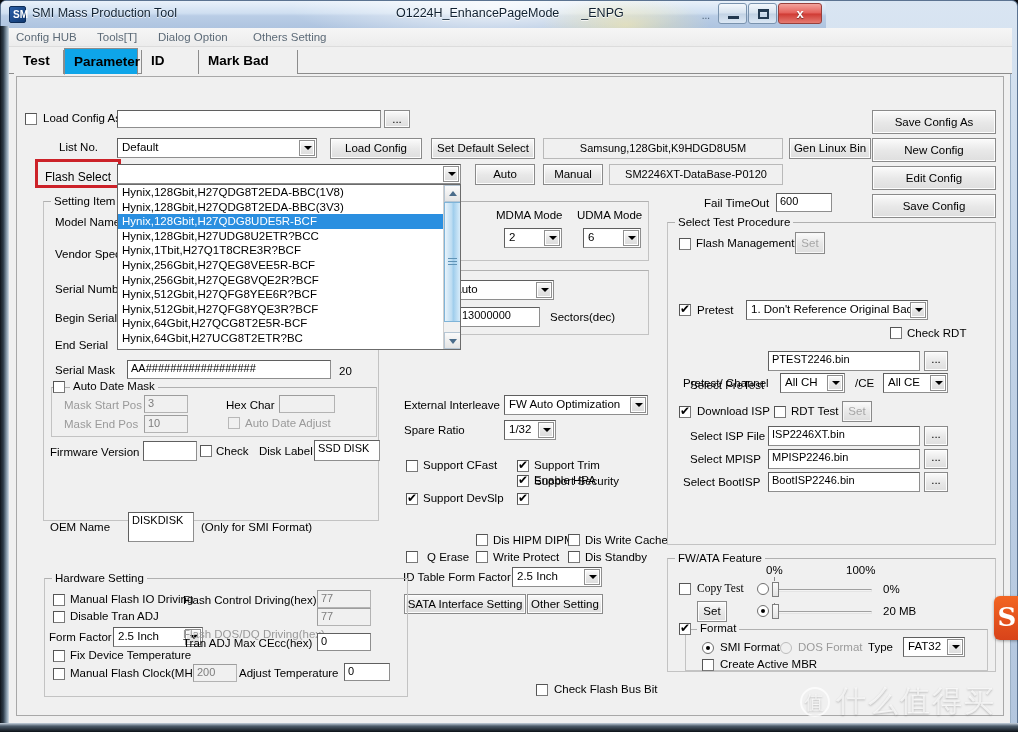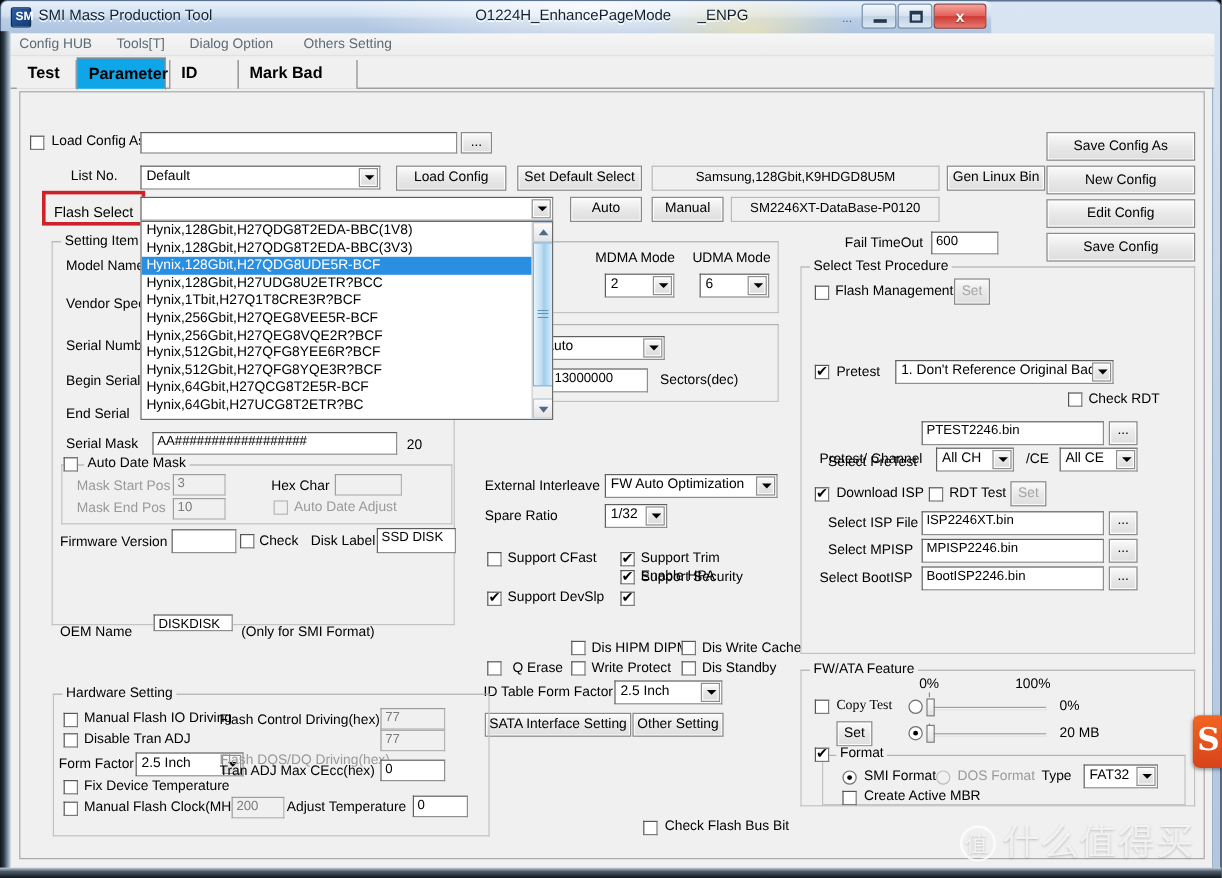--- a/index.html
+++ b/index.html
@@ -362,21 +362,21 @@
       <div class="lbl dim" style="left:228px; top:340px;">Auto Date Adjust</div>
 
       <div class="lbl" style="left:33px; top:369px;">Firmware Version</div>
       <div class="tf" style="left:126px; top:364px; width:54px; height:20px;"></div>
       <div class="chk" style="left:183px; top:368px;"></div>
       <div class="lbl" style="left:199px; top:368px;">Check</div>
       <div class="lbl" style="left:242px; top:368px;">Disk Label</div>
       <div class="tf" style="left:297px; top:363px; width:66px; height:21px;">SSD DISK</div>
 
       <div class="lbl" style="left:33px; top:444px;">OEM Name</div>
-      <div class="tf" style="left:111px; top:435px; width:66px; height:14px;">DISKDISK</div>
+      <div class="tf" style="left:111px; top:435px; width:66px; height:30px;">DISKDISK</div>
       <div class="lbl" style="left:184px; top:444px;">(Only for SMI Format)</div>
 
       <div class="grp" style="left:375px; top:124px; width:257px; height:60px;"></div>
       <div class="lbl" style="left:479px; top:132px;">MDMA Mode</div>
       <div class="cmb" style="left:487px; top:151px; width:58px; height:20px;">
         <span class="ctext">2</span>
         <span class="arrow"></span>
       </div>
       <div class="lbl" style="left:560px; top:132px;">UDMA Mode</div>
       <div class="cmb" style="left:566px; top:151px; width:58px; height:20px;">

